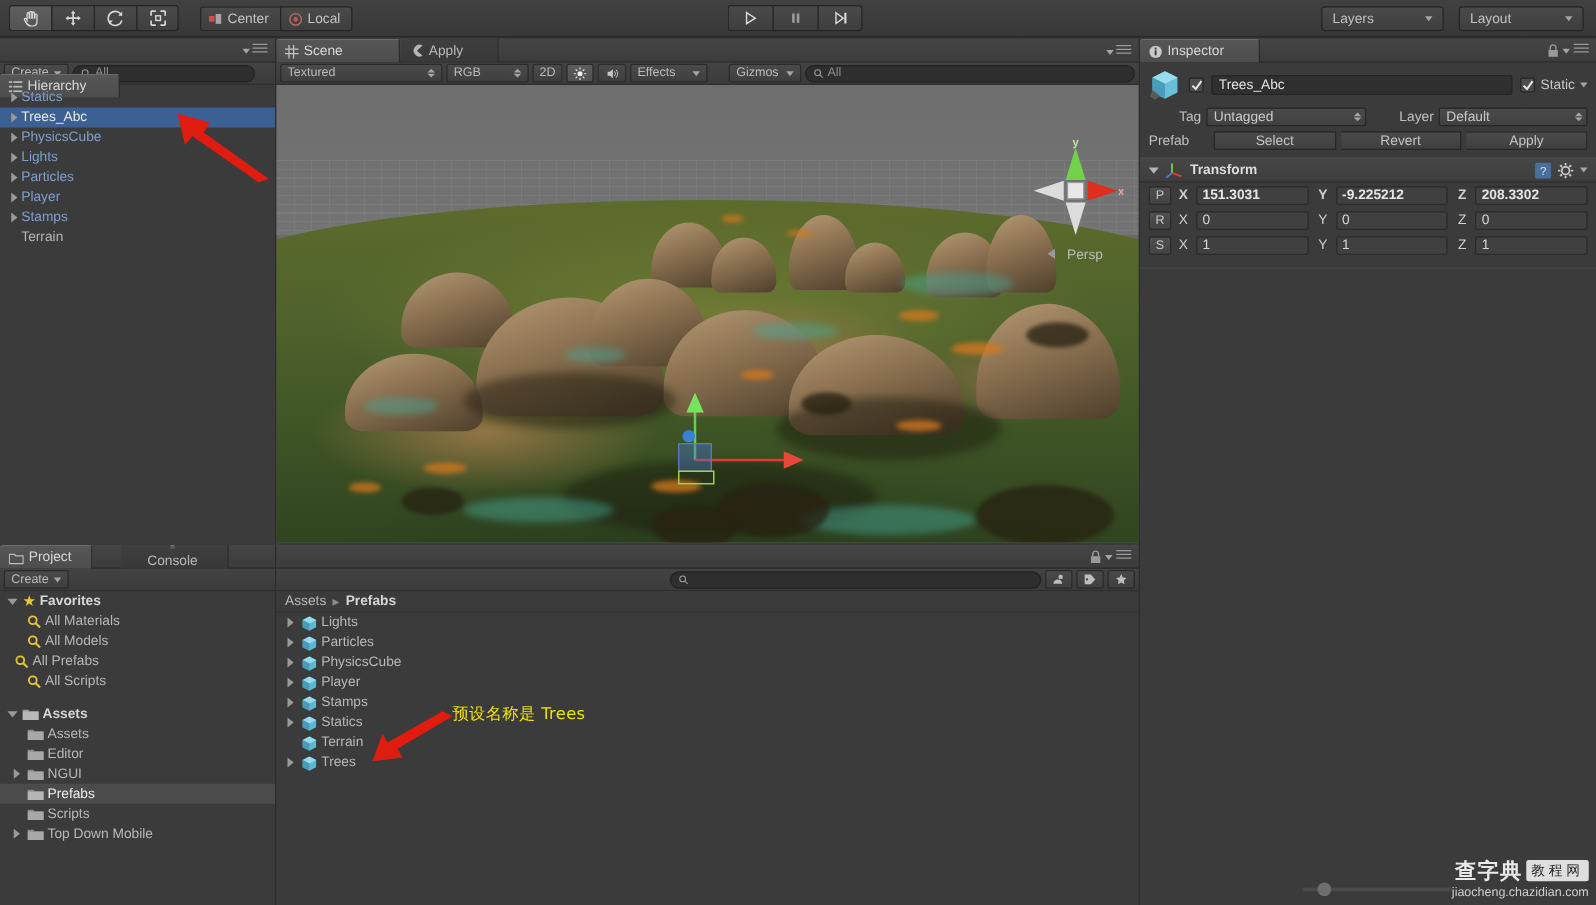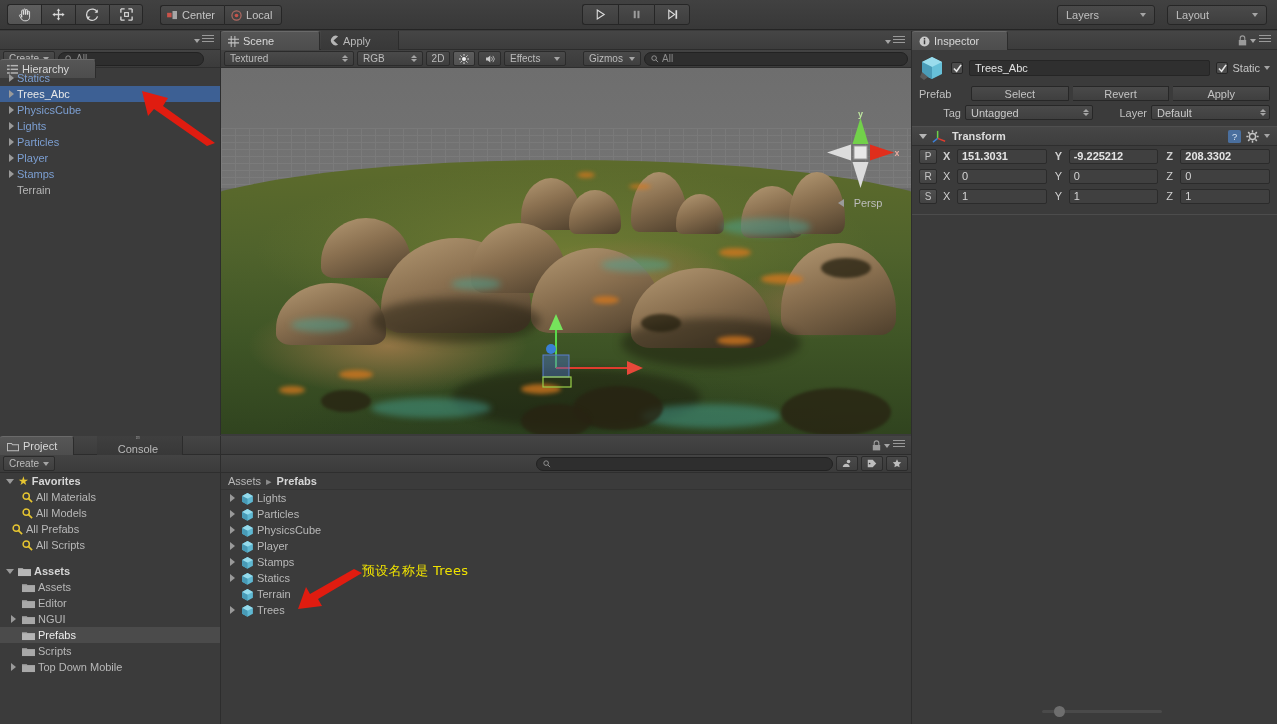--- a/index.html
+++ b/index.html
@@ -635,52 +635,52 @@
           <span>Trees_Abc</span>
         </div>
         <div class="staticbox">
           <span class="chk">
             <svg width="9" height="9" viewBox="0 0 10 10">
                 <path d="M1 5 4 8 9 1" fill="none" stroke="#e6e6e6" stroke-width="1.8"></path>
               </svg>
           </span>
           <span>Static</span>
           <span class="caret"></span>
-        </div>
-      </div>
-
-      <div class="irow">
-        <span class="ilabel" style="width:48px;text-align:left;">Prefab</span>
-        <div class="btnfield" style="border-radius:2px 0 0 2px;">
-          <span>Select</span>
-        </div>
-        <div class="btnfield" style="border-left:none;">
-          <span>Revert</span>
-        </div>
-        <div class="btnfield" style="border-left:none;border-radius:0 2px 2px 0;">
-          <span>Apply</span>
         </div>
       </div>
 
       <div class="irow">
         <span class="ilabel" style="width:42px;">Tag</span>
         <div class="popfield" style="width:128px;">
           <span>Untagged</span>
           <span class="updown">
               <i></i>
               <i></i>
             </span>
         </div>
         <span class="ilabel" style="width:44px;margin-left:6px;">Layer</span>
         <div class="popfield" style="flex:1;">
           <span>Default</span>
           <span class="updown">
               <i></i>
               <i></i>
             </span>
+        </div>
+      </div>
+
+      <div class="irow">
+        <span class="ilabel" style="width:48px;text-align:left;">Prefab</span>
+        <div class="btnfield" style="border-radius:2px 0 0 2px;">
+          <span>Select</span>
+        </div>
+        <div class="btnfield" style="border-left:none;">
+          <span>Revert</span>
+        </div>
+        <div class="btnfield" style="border-left:none;border-radius:0 2px 2px 0;">
+          <span>Apply</span>
         </div>
       </div>
 
       <div class="comp-header">
         <span class="foldarrow"></span>
         <svg width="15" height="15" viewBox="0 0 16 16">
           <line x1="6" y1="10" x2="6" y2="2" stroke="#6fd04a" stroke-width="1.6"></line>
           <line x1="6" y1="10" x2="14" y2="13" stroke="#e03c2e" stroke-width="1.6"></line>
           <line x1="6" y1="10" x2="1" y2="14" stroke="#3d7fd5" stroke-width="1.6"></line>
         </svg>
@@ -998,14 +998,21 @@
 
   <div class="vdiv" style="left:220px;top:436px;width:1px;height:288px;"></div>
   <div class="vdiv" style="left:220px;top:31px;width:1px;height:404px;"></div>
   <div class="vdiv" style="left:911px;top:31px;width:1px;height:693px;"></div>
 
   <div class="anno" style="left:362px;top:562px;">预设名称是 Trees</div>
   <svg class="arrowsvg" style="left:296px;top:566px;" width="70" height="45" viewBox="0 0 70 45">
     <path d="M66 2 L22 28 L26 35 L2 38 L10 16 L14 23 L58 -2 Z" fill="#e01c10" transform="translate(0,5)"></path>
   </svg>
 
+  <div class="watermark">
+    <div class="wm-top">
+      <span class="wm-cn">查字典</span>
+      <span class="wm-box">教程网</span>
+    </div>
+    <div class="wm-url">jiaocheng.chazidian.com</div>
+  </div>
 
 </div>
 
 </body></html>

